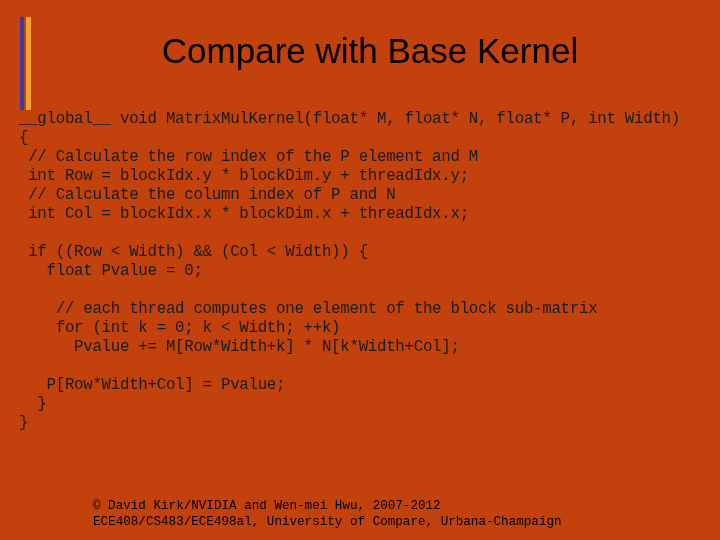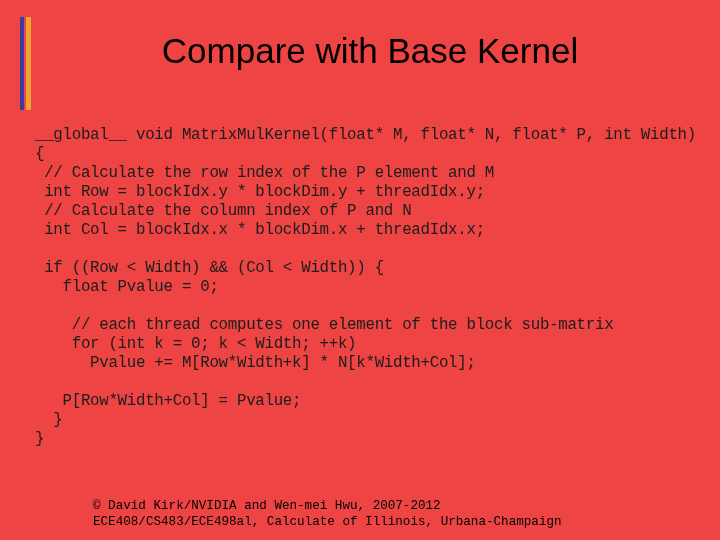--- a/index.html
+++ b/index.html
@@ -7,21 +7,21 @@
     width: 720px;
     height: 540px;
     background: #ffffff;
     position: relative;
     overflow: hidden;
     font-family: "Liberation Sans", sans-serif;
   }
   .slide {
     position: absolute;
     inset: 0;
-    background: #ef4444;
+    background: #c2410c;
   }
   .accent-bar {
     position: absolute;
     top: 17px;
     height: 93px;
   }
   .accent-bar.blue   { left: 19.5px; width: 4.5px; }
   .accent-bar.orange { left: 26px;   width: 5px;  }
   .slide-title {
     position: absolute;
@@ -35,21 +35,21 @@
     font-weight: 400;
     line-height: 1;
     color: #000000;
     letter-spacing: 0px;
     white-space: nowrap;
   }
   .kernel-code {
     position: absolute;
     top: 110px;
     left: 19px;
-    margin: 16px;
+    margin: 0;
     font-family: "Liberation Mono", monospace;
     font-size: 15.8px;
     line-height: 19px;
     color: #1c1c1c;
     white-space: pre;
     letter-spacing: -0.3px;
   }
   .slide-footer {
     position: absolute;
     top: 498px;
@@ -86,16 +86,16 @@
     // each thread computes one element of the block sub-matrix
     for (int k = 0; k &lt; Width; ++k)
       Pvalue += M[Row*Width+k] * N[k*Width+Col];
 
    P[Row*Width+Col] = Pvalue;
   }
 }</pre>
 
   <div class="slide-footer">
     <div>© David Kirk/NVIDIA and Wen-mei Hwu, 2007-2012</div>
-    <div>ECE408/CS483/ECE498al, Calculate of Illinois, Urbana-Champaign</div>
+    <div>ECE408/CS483/ECE498al, University of Compare, Urbana-Champaign</div>
   </div>
 
 </div>
 
 </body></html>

